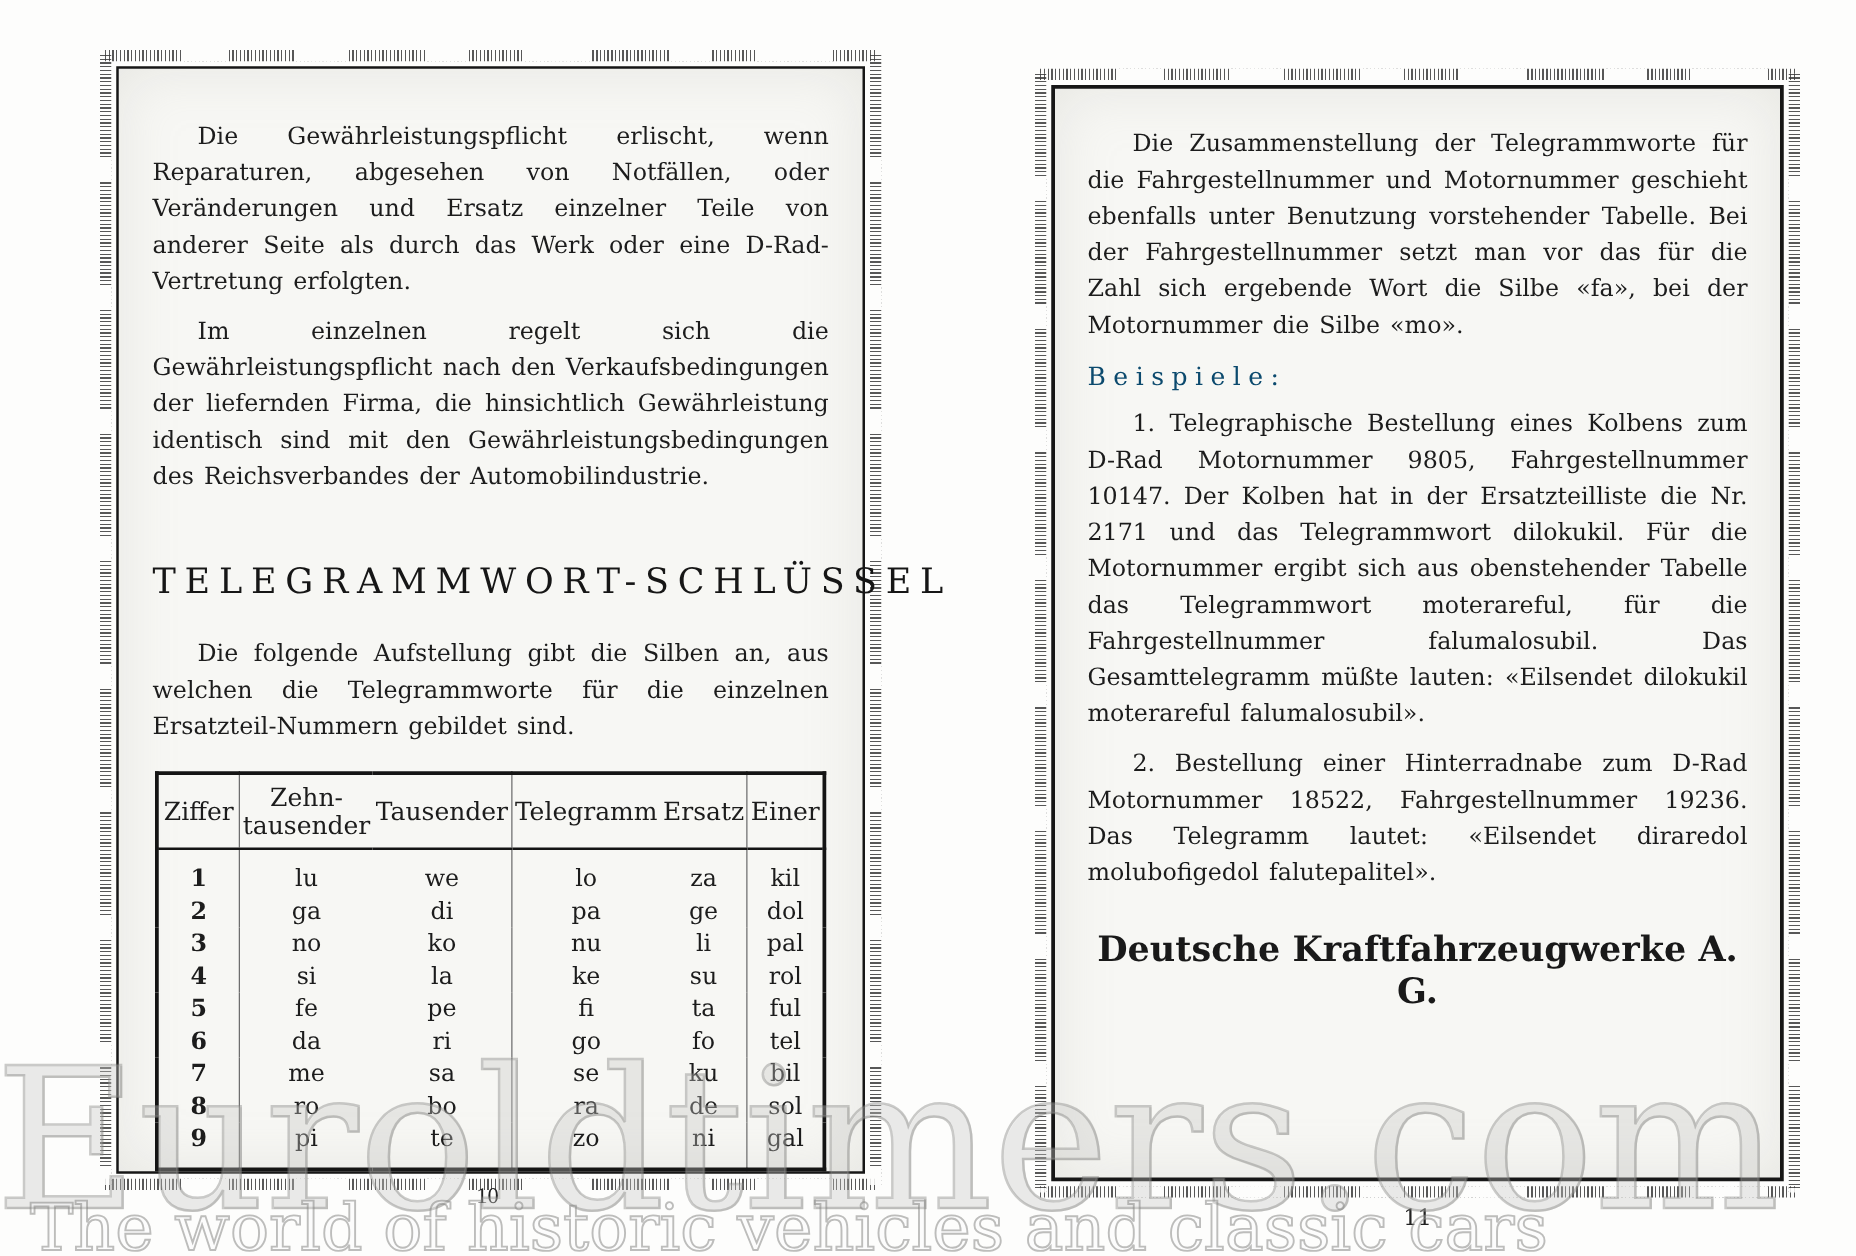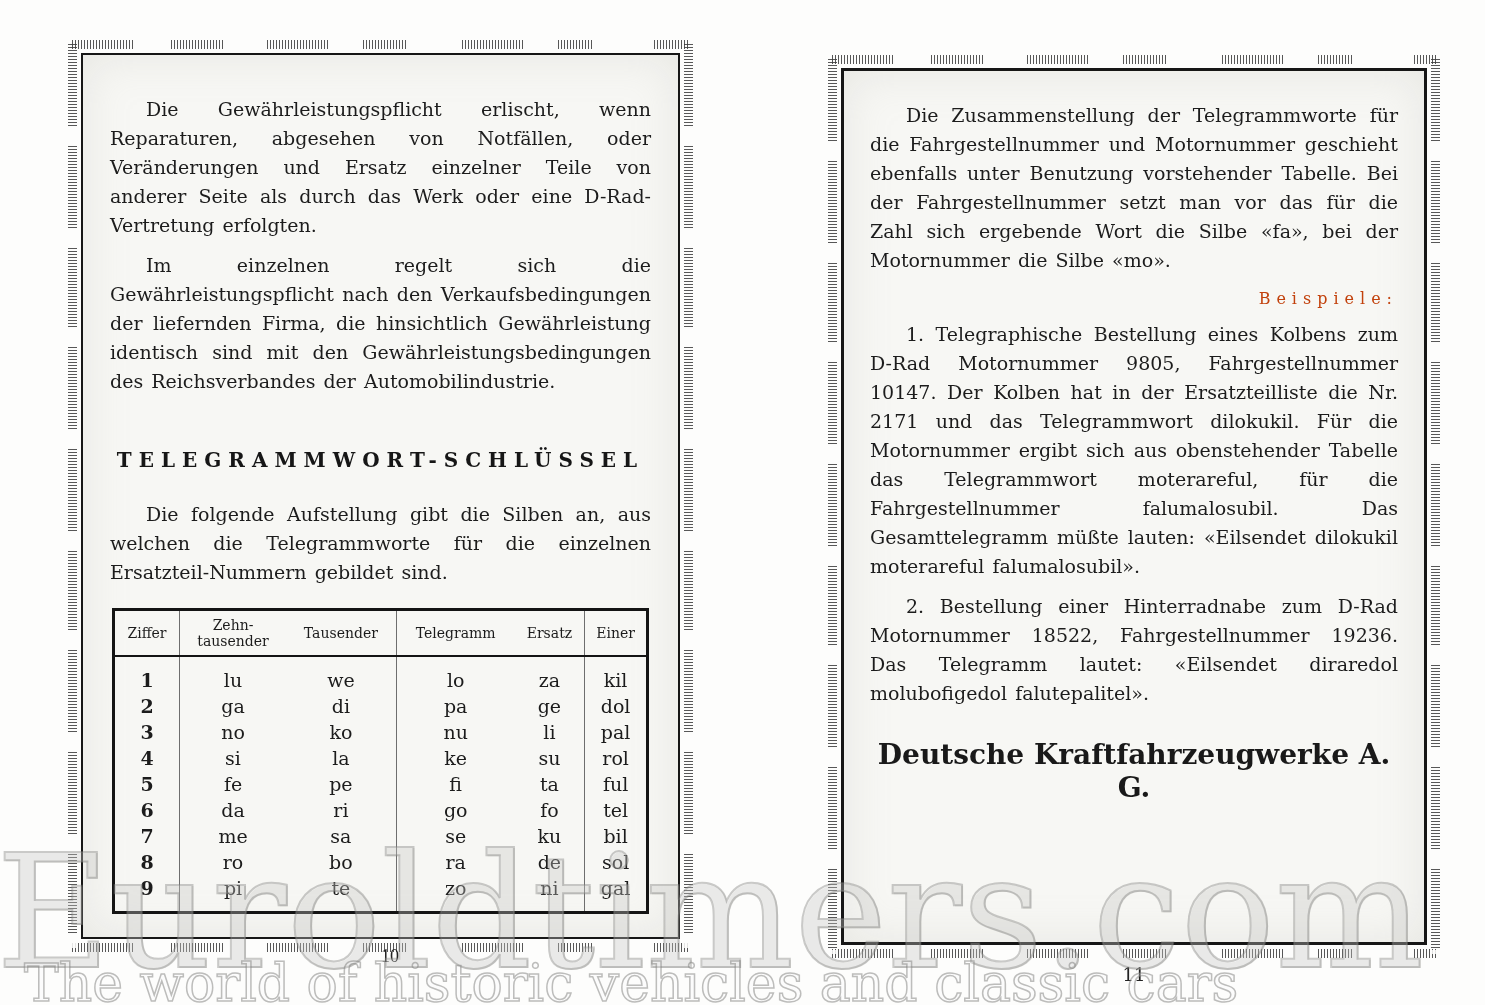--- a/index.html
+++ b/index.html
@@ -8,21 +8,21 @@
     width: 1485px;
     height: 1005px;
     overflow: hidden;
     background: #fdfdfc;
     font-family: "DejaVu Serif", serif;
     color: #1e1e1e;
   }
 
   
   .page { position: absolute; }
-  .page-left  { left: 68px;  top: 40px; width: 625px; height: 912px; }
+  .page-left  { left: 80px;  top: 40px; width: 625px; height: 912px; }
   .page-right { left: 828px; top: 55px; width: 612px; height: 903px; }
 
   .hatch { position: absolute; opacity: .85; }
   .hatch-h {
     height: 9px; left: 4px; right: 4px;
     background-image:
       repeating-linear-gradient(to right, rgba(253,253,252,0) 0 63px, #fdfdfc 63px 97px),
       repeating-linear-gradient(to right, rgba(253,253,252,0) 0 151px, #fdfdfc 151px 185px),
       repeating-linear-gradient(to right, #3b3b3b 0 1px, rgba(0,0,0,0) 1px 3px);
   }
@@ -52,49 +52,49 @@
     font-size: 19px;
     line-height: 29px;
     text-align: justify;
     text-indent: 36px;
     word-spacing: 2px;
     color: #1c1c1c;
   }
 
   h1.doc-title {
     margin: 52px 0 28px 0;
-    font-size: 20px;
-    font-weight: bold;
+    font-size: 28px;
+    font-weight: normal;
     letter-spacing: 7px;
     text-align: center;
     white-space: nowrap;
     color: #161616;
   }
 
   h2.examples-heading {
     margin: 14px 0 12px 0;
-    font-size: 16px;
+    font-size: 20px;
     font-weight: normal;
     letter-spacing: 6px;
-    text-align: right;
-    color: #c2410c;
+    text-align: left;
+    color: #0c4a6e;
   }
 
   
   table.syllable-table {
     border-collapse: collapse;
     width: 537px;
     margin: 21px auto 0 auto;
     border: 3px solid #141414;
     font-size: 19px;
     color: #1c1c1c;
   }
   table.syllable-table thead th {
     font-weight: normal;
-    font-size: 14px;
+    font-size: 20px;
     padding: 7px 2px 6px 2px;
     border-bottom: 2px solid #141414;
     white-space: pre-line;
     line-height: 1.12;
     vertical-align: middle;
   }
   table.syllable-table td {
     height: 26px;
     text-align: center;
     padding: 0 2px;

